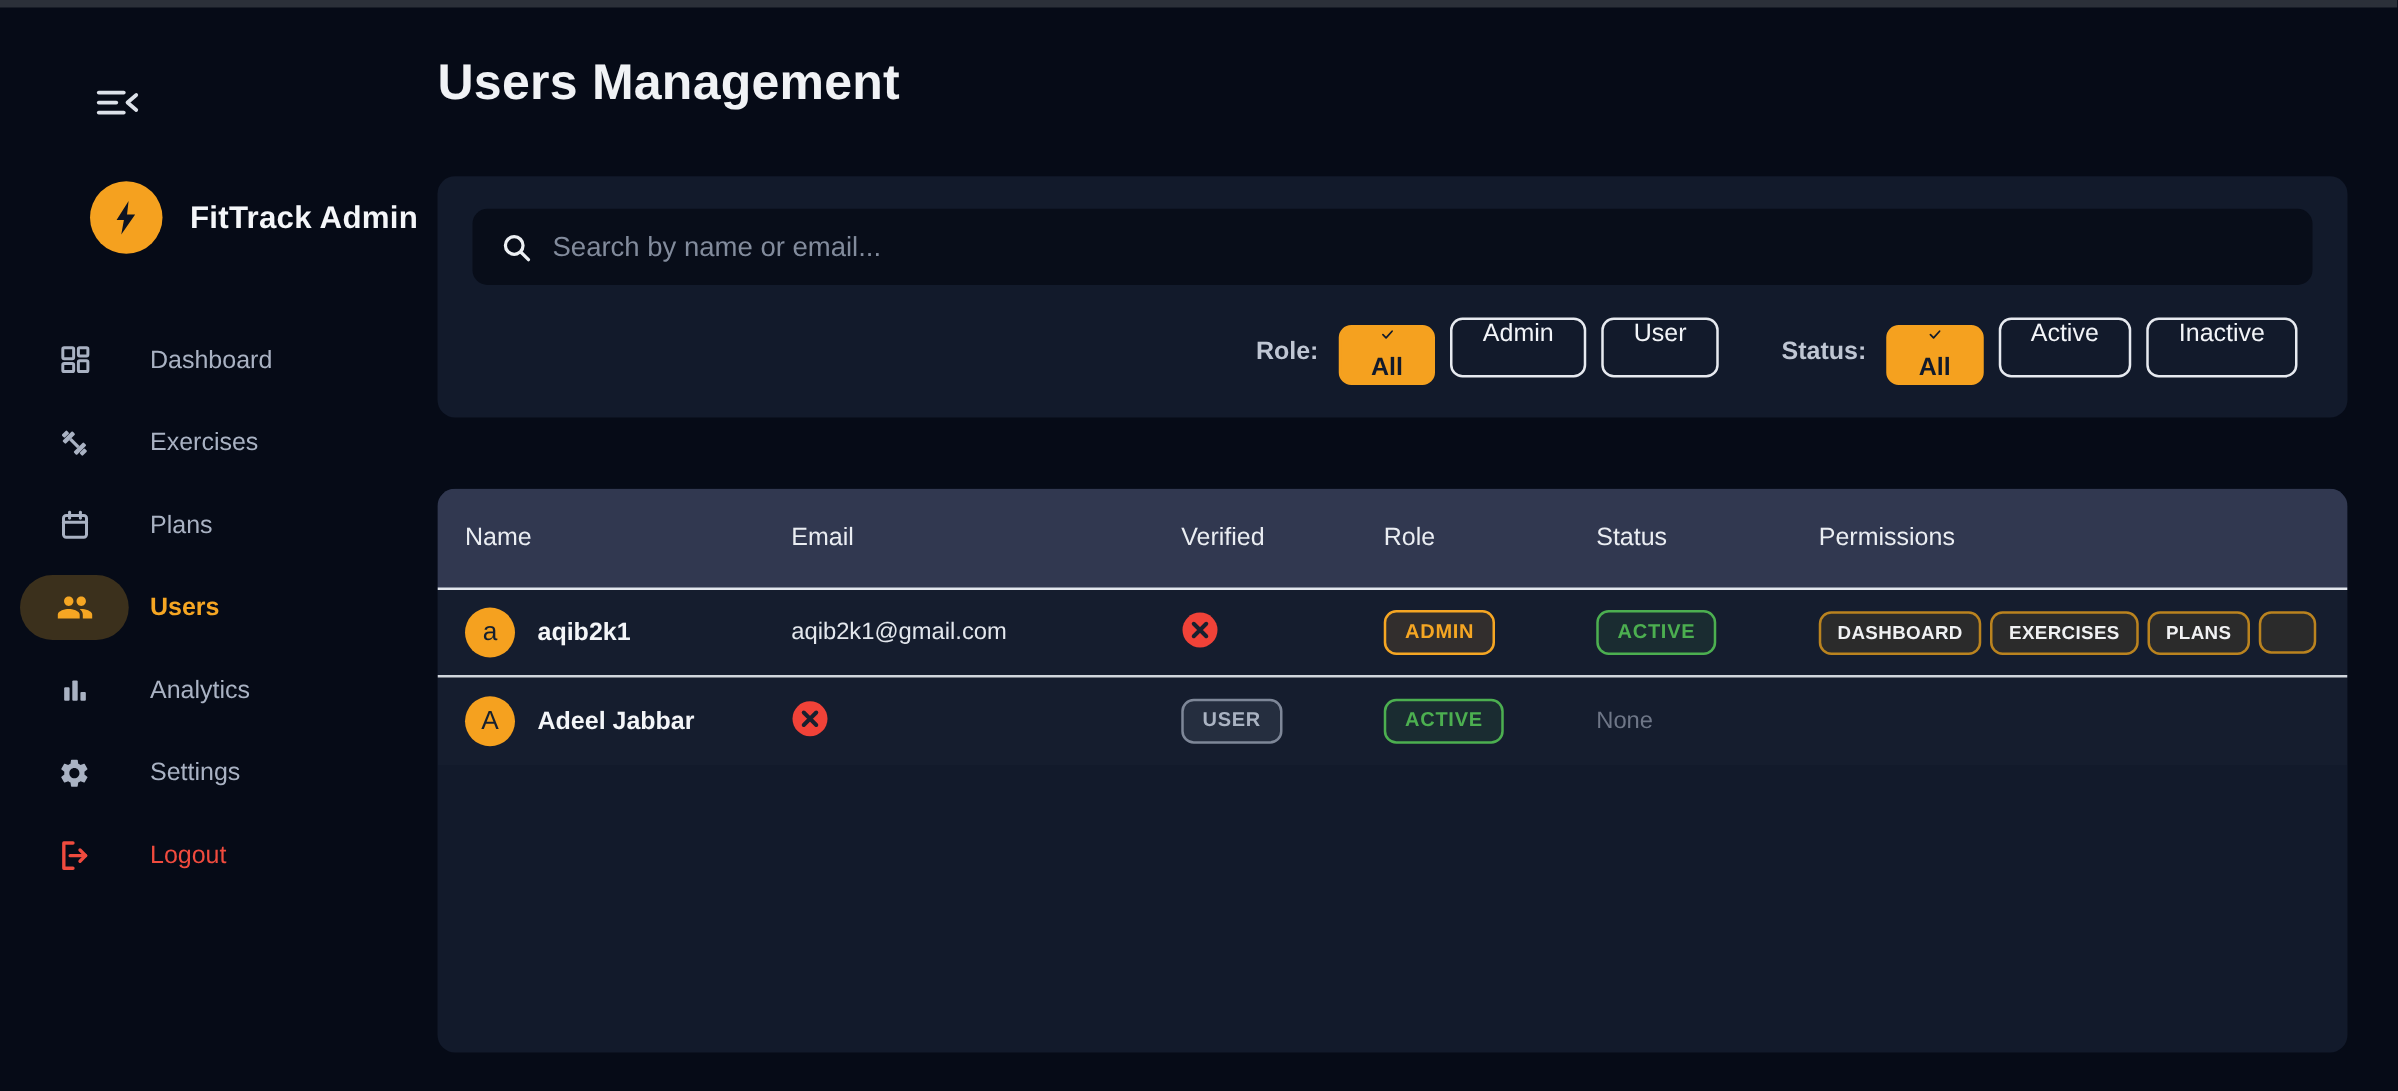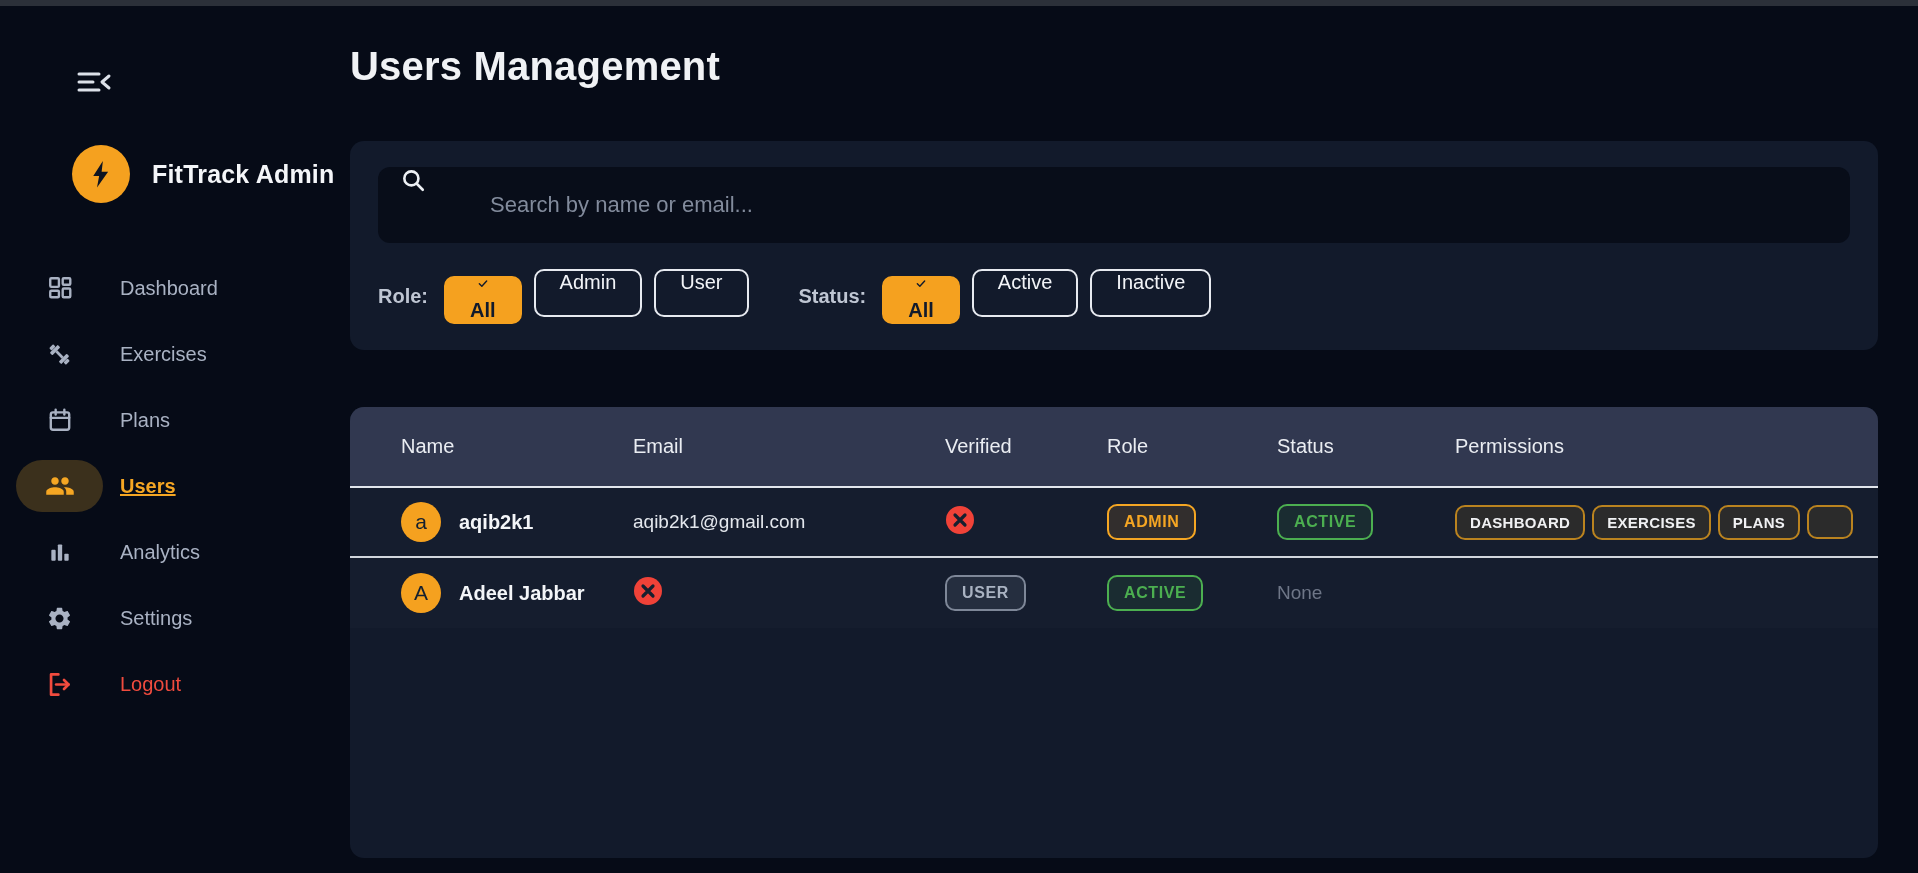--- a/index.html
+++ b/index.html
@@ -31,46 +31,46 @@
   .menu { position: absolute; top: 249px; left: 0; right: 0; }
   .menu-item { display: flex; align-items: center; height: 66px; cursor: pointer; }
   .icon-wrap {
     width: 87px; height: 52px; margin-left: 16px; border-radius: 26px;
     display: flex; align-items: center; justify-content: center;
   }
   .menu-label { margin-left: 17px; font-size: 20px; }
   .state-default { color: #A9B2C3; }
   .state-default .menu-label { color: #A9B2C3; }
   .state-active .icon-wrap { background: #3B301C; }
-  .state-active { color: #F5A623; text-decoration: underline; }
+  .state-active { color: #F5A623; }
   .state-active .menu-label { color: #F5A623; font-weight: bold; }
   .state-yellow { color: #F2D70E; }
   .state-yellow .menu-label { color: #F2D70E; }
   .state-red { color: #F04B3E; }
   .state-red .menu-label { color: #F04B3E; }
 
   
   .main { flex: 1; padding-right: 40px; }
   .page-title { margin-top: 38px; font-size: 40px; font-weight: bold; color: #F0F2F5; letter-spacing: .2px; }
 
   .panel { background: #121A2B; border-radius: 14px; width: 100%; }
   .filter-panel { margin-top: 52px; padding: 26px 28px; }
   .search-box {
-    background: #080D19; border-radius: 12px; height: 76px;
-    display: flex; padding: 0 22px; gap: 48px;
+    background: #080D19; border-radius: 12px; height: 61px;
+    display: flex; align-items: center; padding: 0 22px;
   }
   .search-box svg { flex-shrink: 0; }
   .search-input {
     background: transparent; border: none; outline: none;
     color: #E6EAF0; font-size: 22px; margin-left: 16px; width: 100%;
     font-family: "Liberation Sans", sans-serif;
   }
   .search-input::placeholder { color: #828B9C; }
 
-  .filter-row { display: flex; align-items: center; margin-top: 26px; }
+  .filter-row { display: flex; align-items: center; margin-top: 26px; justify-content: flex-end; }
   .filter-label { font-size: 20px; font-weight: 600; color: #BFC6D3; margin-right: 16px; }
   .filter-label.status-label { margin-left: 38px; }
   .chip {
     height: 48px; border-radius: 10px; padding: 0 24px; margin-right: 12px;
     display: inline-flex; align-items: center; gap: 10px;
     font-size: 20px; cursor: pointer; font-family: "Liberation Sans", sans-serif;
     background: transparent; border: 2px solid #E7EAF0; color: #F2F4F8; flex-direction: column;
   }
   .chip-selected {
     background: #F5A11F; border-color: #F5A11F; color: #111A2C; font-weight: 600;
@@ -81,21 +81,21 @@
   .thead, .trow {
     display: grid;
     grid-template-columns: 283px 312px 162px 170px 178px 1fr;
     align-items: center;
   }
   .thead {
     height: 81px; background: #313850; border-bottom: 2px solid #E2E6ED;
     font-size: 20px; font-weight: 500; color: #EAEDF2;
   }
   .th, .cell { padding-left: 0; }
-  .th:first-child, .cell-name { padding-left: 51px; }
+  .th:first-child, .cell-name { padding-left: 22px; }
   .trow { height: 70px; border-bottom: 2px solid rgba(226,230,237,.92); background: rgba(255,255,255,.015); }
   .trow:last-child { border-bottom: none; }
   .cell-name { display: flex; align-items: center; gap: 18px; }
   .avatar {
     width: 40px; height: 40px; border-radius: 50%; background: #F5A11F;
     color: #15202F; font-size: 21px; display: inline-flex; align-items: center; justify-content: center;
     flex-shrink: 0;
   }
   .uname { font-size: 20px; font-weight: bold; color: #F3F5F8; }
   .cell-email { font-size: 19px; color: #E3E7ED; }

